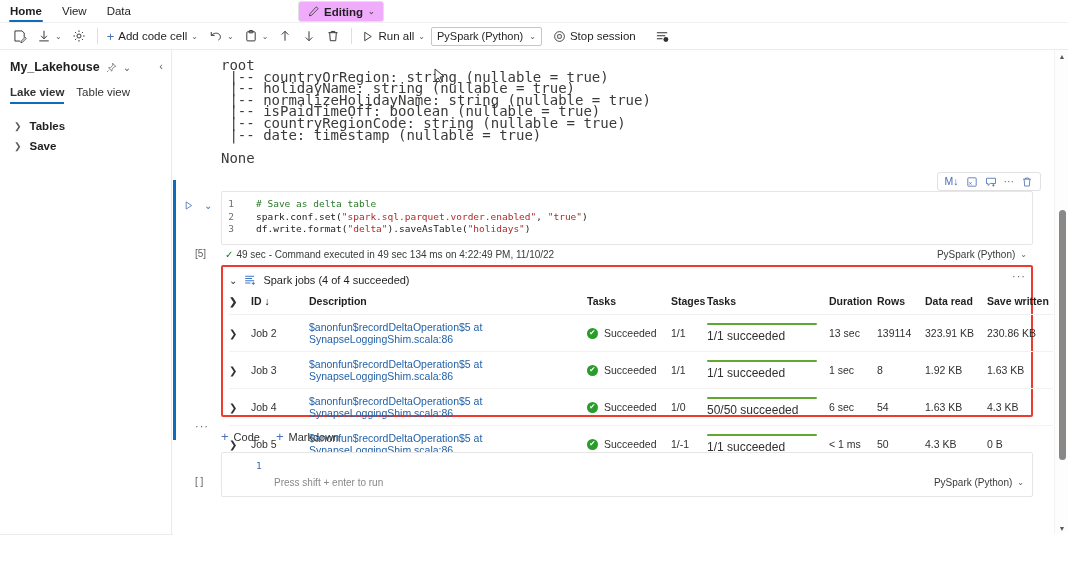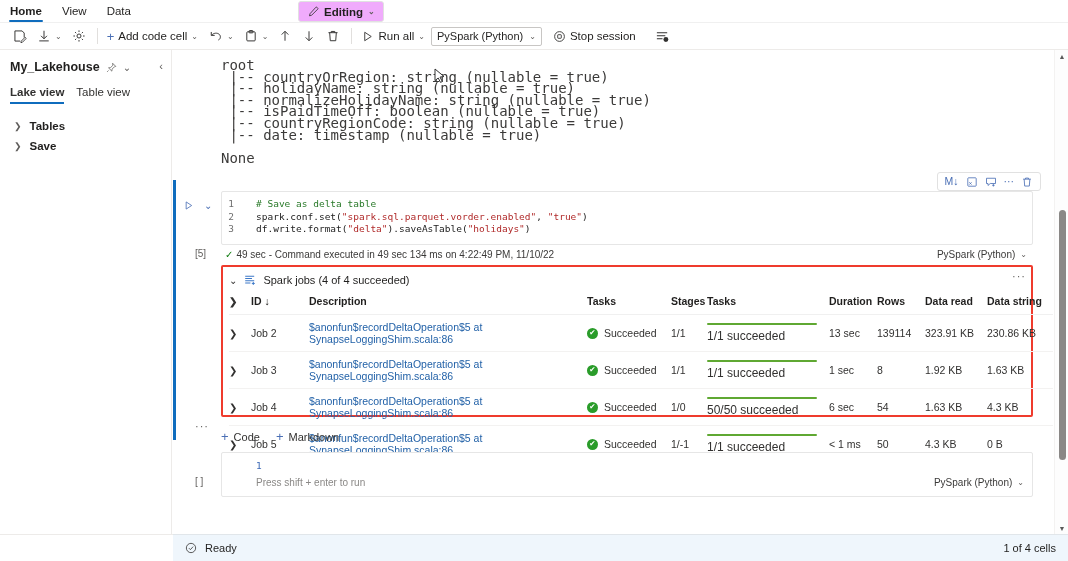--- a/index.html
+++ b/index.html
@@ -171,21 +171,21 @@
   .add-btn { display:flex; align-items:center; gap:5px; font-size:11px; color:#323130; cursor:pointer; }
   .plus { color:#4a6fb5; font-size:13px; line-height:1; }
 
   
   .empty-cell {
     position:absolute; left:48px; top:402px; width:812px; height:45px;
     border:1px solid #e6e6e6; border-radius:2px; background:#fff;
   }
   .ec-num { position:absolute; left:34px; top:7px; font-size:9.5px; color:#3b68b5;
             font-family:"DejaVu Sans Mono","Liberation Mono",monospace; }
-  .ec-hint { position:absolute; left:34px; top:24px; font-size:10px; color:#8a8886; }
+  .ec-hint { position:absolute; left:52px; top:24px; font-size:10px; color:#8a8886; }
   .ec-kernel { position:absolute; right:8px; top:24px; display:flex; align-items:center; gap:5px; font-size:10px; color:#3b3a39; }
   .ec-bracket { position:absolute; left:22px; top:426px; font-size:10px; color:#605e5c; }
 
   
   .scroll-track { position:absolute; right:0; top:50px; width:14px; height:484px; background:#fdfdfd; border-left:1px solid #f3f2f1; }
   .scroll-arrow { position:absolute; left:0; width:14px; height:12px; display:flex; align-items:center; justify-content:center; font-size:7px; color:#5a5a5a; cursor:pointer; }
   .scroll-thumb { position:absolute; left:4px; top:160px; width:7px; height:250px; background:#8a8886; border-radius:4px; cursor:pointer; }
 
   
   .statusbar {
@@ -458,21 +458,21 @@
           <tr>
             <th class="col-exp"><span class="exp-chev">❯</span></th>
             <th class="col-id"><span>ID</span> <span>↓</span></th>
             <th class="col-desc">Description</th>
             <th class="col-status">Tasks</th>
             <th class="col-stages">Stages</th>
             <th class="col-tasks">Tasks</th>
             <th class="col-dur">Duration</th>
             <th class="col-rows">Rows</th>
             <th class="col-dread">Data read</th>
-            <th class="col-dwrite">Data string</th>
+            <th class="col-dwrite">Save written</th>
           </tr>
         </thead>
         <tbody>
           <tr>
             <td><span class="exp-chev">❯</span></td>
             <td>Job 2</td>
             <td><span class="desc-link">$anonfun$recordDeltaOperation$5 at SynapseLoggingShim.scala:86</span></td>
             <td>
               <span class="status-cell">
                 <span class="succ-dot">✔</span>
@@ -584,26 +584,14 @@
       </div>
     </div>
   </div>
 
   <div class="scroll-track">
     <div class="scroll-arrow" style="top:0">▲</div>
     <div class="scroll-thumb"></div>
     <div class="scroll-arrow" style="bottom:0">▼</div>
   </div>
 
-  <div class="statusbar">
-    <div class="sb-left">
-      <span class="sb-ic">
-        <svg width="12" height="12" viewBox="0 0 16 16">
-            <circle cx="8" cy="8" r="6.2" fill="none" stroke="#3b3a39" stroke-width="1.1"></circle>
-            <path d="M5.2 8.2l2 2 3.6-4" fill="none" stroke="#3b3a39" stroke-width="1.1"></path>
-          </svg>
-      </span>
-      <span>Ready</span>
-    </div>
-    <div>1 of 4 cells</div>
-  </div>
 
 </div>
 
 </body></html>

